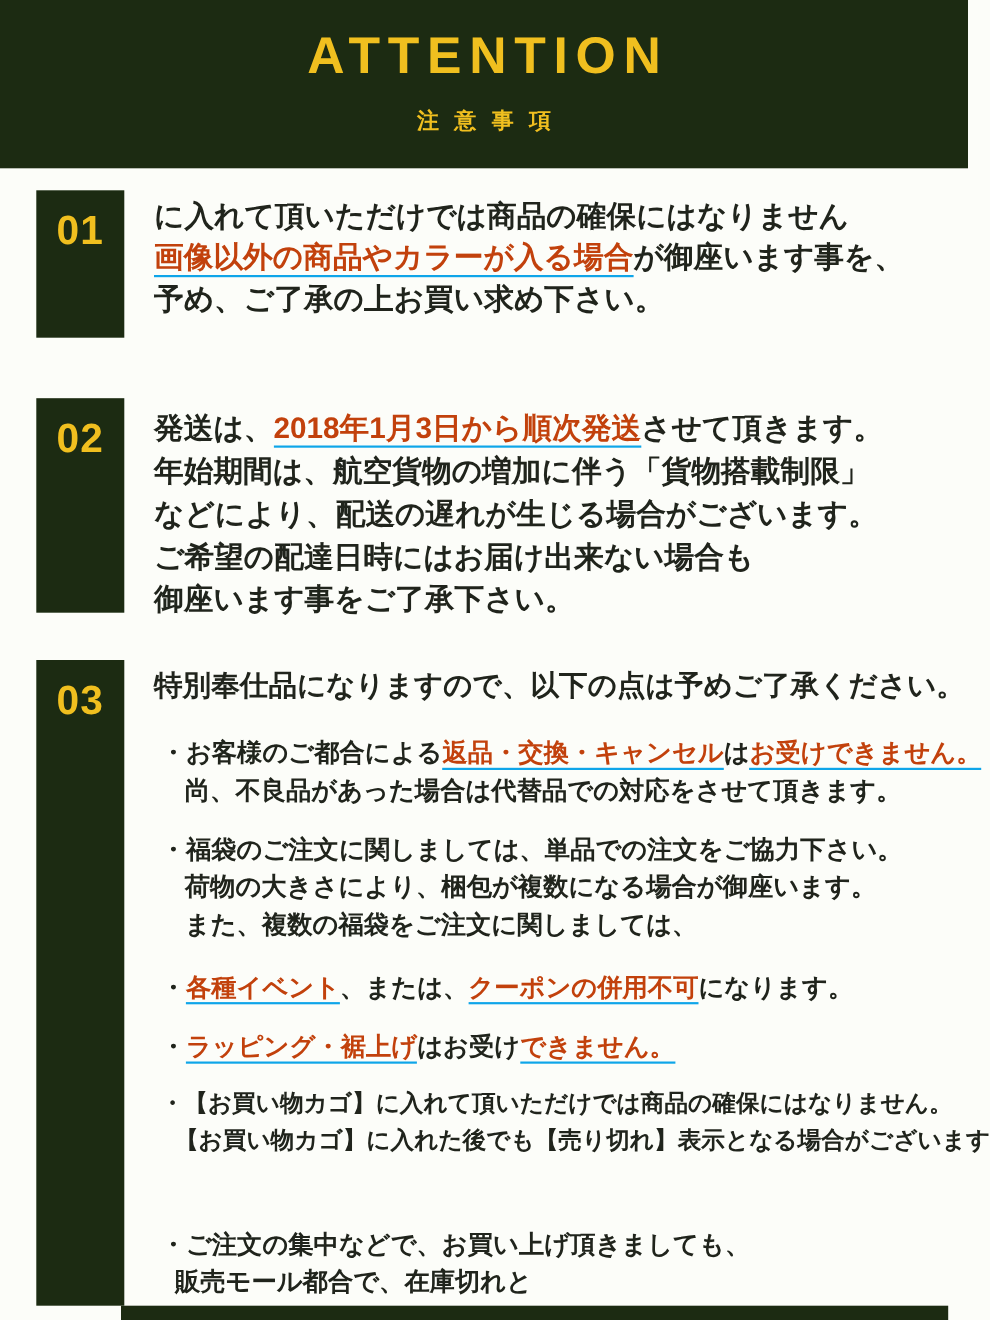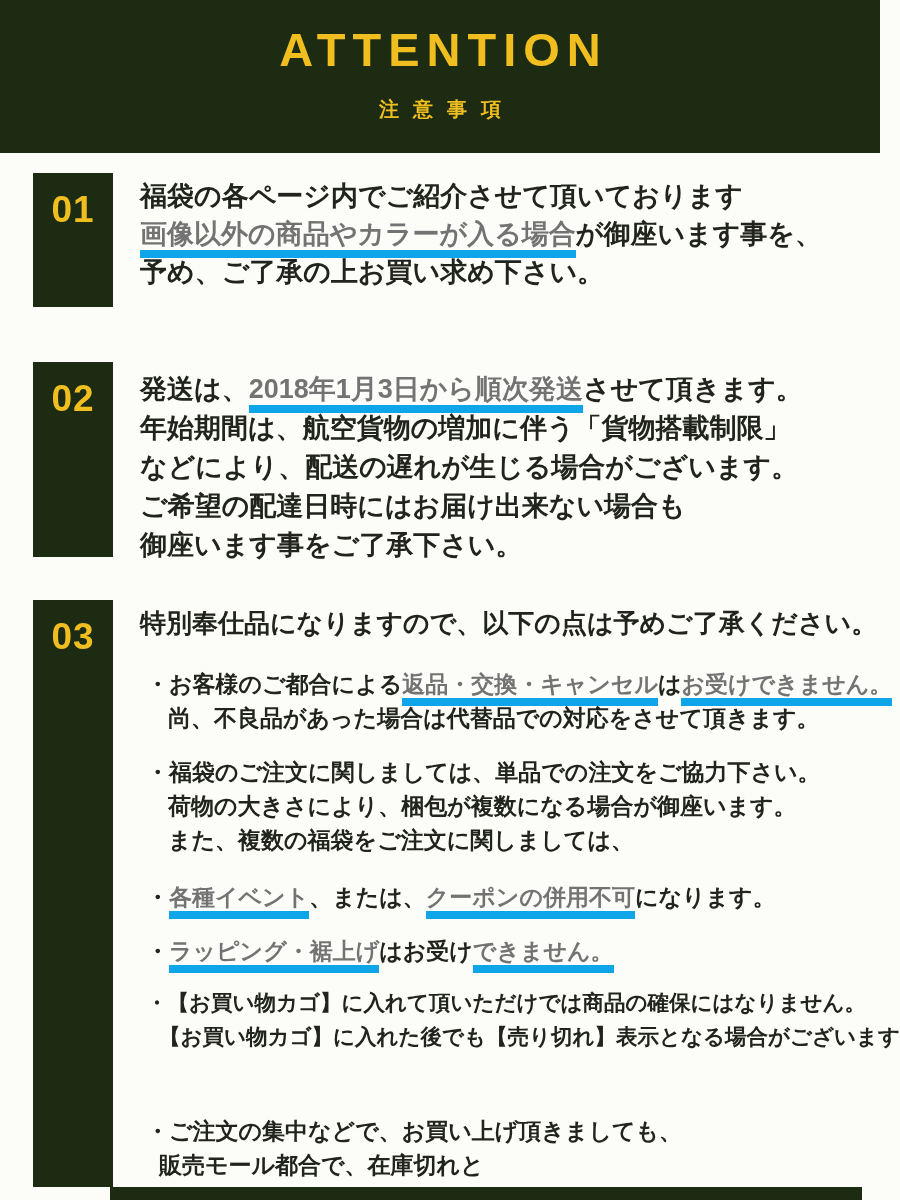--- a/index.html
+++ b/index.html
@@ -42,39 +42,39 @@
   }
   .b1{top:667px;}
   .b2{top:757px;font-family:Liberation Mono, monospace;}
   .b3{top:880px;}
   .b4{top:934px;}
   .b5{top:986px;font-size:21.5px;line-height:34px;}
   .b6{top:1114px;}
   .ind{padding-left:22px;}
   .ind-s{padding-left:13px;}
   
-  .rd{color:#737373;border-bottom:8px solid #0ea5e9;padding-bottom:1px;}
+  .rd{color:#c2410c;border-bottom:2px solid #0ea5e9;padding-bottom:1px;}
   
   .strip{position:absolute;left:110px;top:1187px;width:752px;height:13px;background:#1c2b12;}
 </style>
 </head>
 <body>
 
 <div class="canvas">
 
   <div class="hd">
     <div class="hd-title">ATTENTION</div>
     <div class="hd-sub">注意事項</div>
   </div>
 
   <div class="numbox nb1">
     <span>01</span>
   </div>
   <div class="para s1">
-    <div><span>福袋の各ページ内でご紹介させて頂いております</span></div>
+    <div><span>に入れて頂いただけでは商品の確保にはなりません</span></div>
     <div><span class="rd">画像以外の商品やカラーが入る場合</span><span>が御座います事を、</span></div>
     <div><span>予め、ご了承の上お買い求め下さい。</span></div>
   </div>
 
   <div class="numbox nb2">
     <span>02</span>
   </div>
   <div class="para s2">
     <div><span>発送は、</span><span class="rd">2018年1月3日から順次発送</span><span>させて頂きます。</span></div>
     <div><span>年始期間は、航空貨物の増加に伴う「貨物搭載制限」</span></div>

